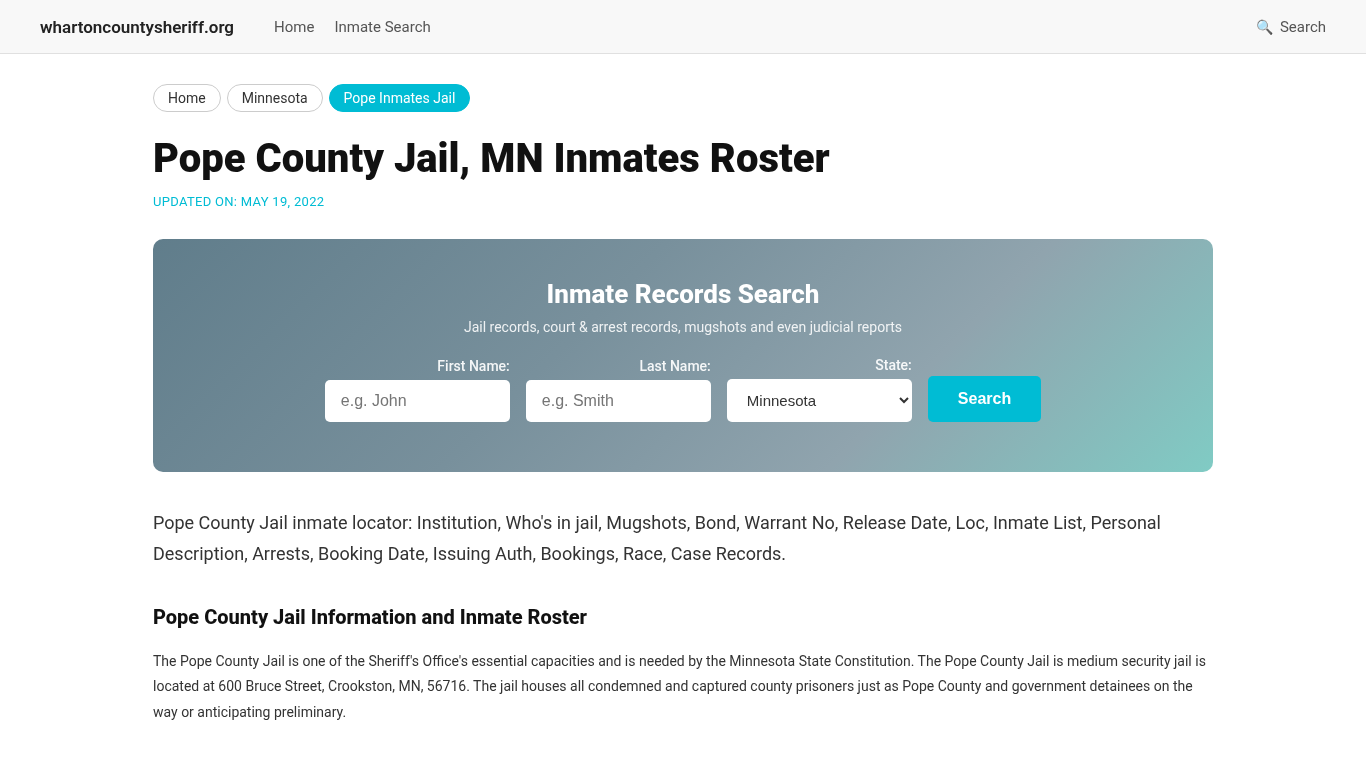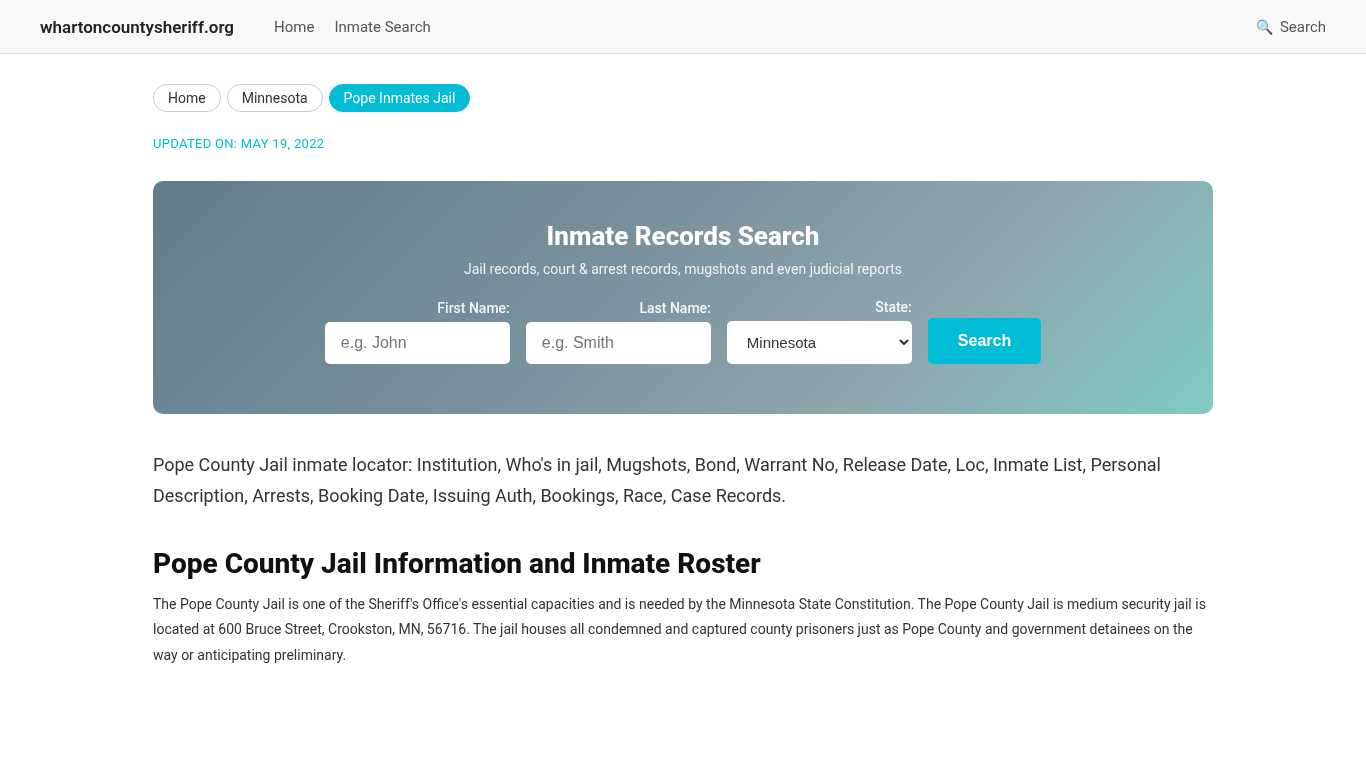--- a/index.html
+++ b/index.html
@@ -166,24 +166,24 @@
     
     .description-text {
       font-size: 18px;
       color: #333;
       line-height: 1.7;
       margin-bottom: 36px;
     }
 
     
     .section-heading {
-      font-size: 28px;
+      font-size: 20px;
       font-weight: 800;
       color: #111;
-      margin-bottom: 12px;
+      margin-bottom: 20px;
     }
 
     
     .body-text {
       font-size: 14px;
       color: #333;
       line-height: 1.8;
     }
   </style>
 </head>
@@ -204,20 +204,21 @@
 </nav>
 
 <div class="main-content">
 
   <div class="breadcrumb">
     <a class="breadcrumb-item">Home</a>
     <a class="breadcrumb-item">Minnesota</a>
     <span class="breadcrumb-item active-crumb">Pope Inmates Jail</span>
   </div>
 
+  <h1 class="page-title">Pope County Jail, MN Inmates Roster</h1>
 
   <p class="updated-on">UPDATED ON: MAY 19, 2022</p>
 
   <div class="search-box">
     <h2 class="search-box-title">Inmate Records Search</h2>
     <p class="search-box-subtitle">Jail records, court &amp; arrest records, mugshots and even judicial reports</p>
     <div class="search-form">
       <div class="form-group">
         <label class="form-label">First Name:</label>
         <input class="form-input" type="text" placeholder="e.g. John" style="">

